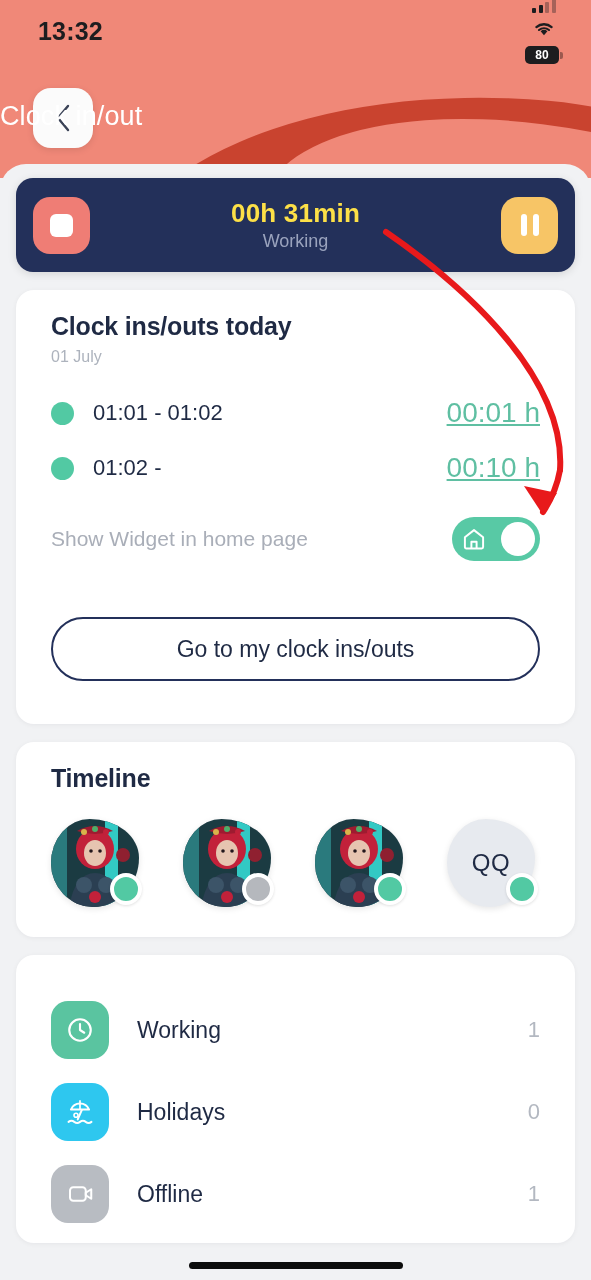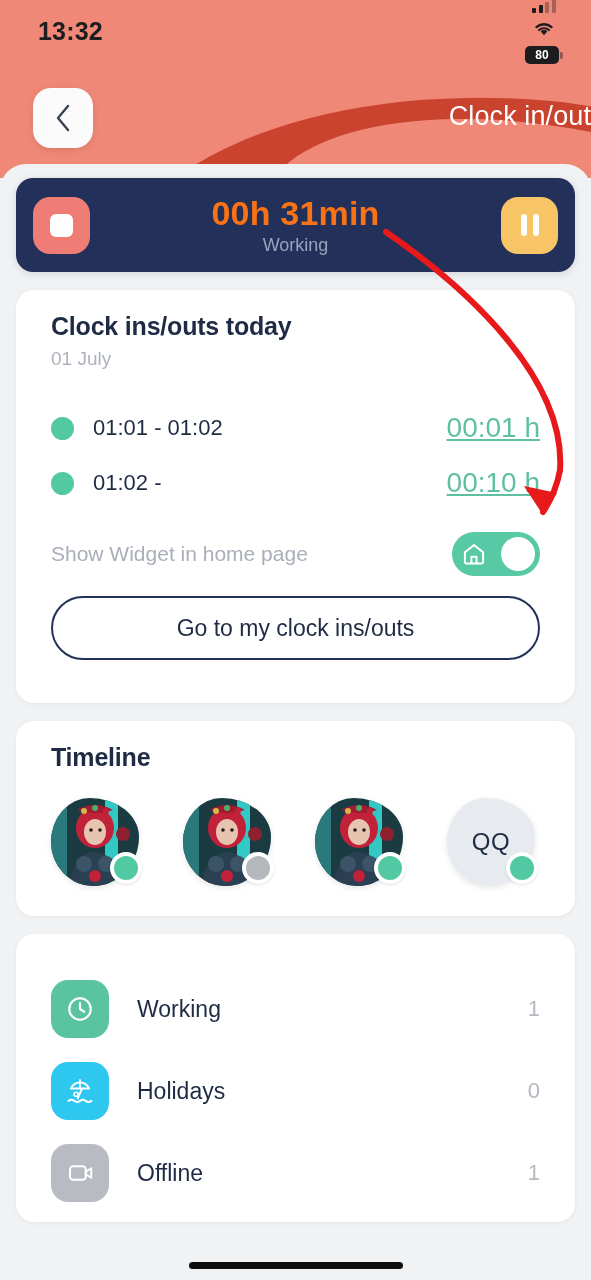--- a/index.html
+++ b/index.html
@@ -71,21 +71,21 @@
   .back-btn {
     position:absolute; left:33px; top:0;
     width:60px; height:60px; border-radius:18px;
     background:#fbfbfb;
     display:flex; align-items:center; justify-content:center;
     box-shadow:0 2px 7px rgba(0,0,0,.10);
     cursor:pointer;
   }
   .page-title {
     position:absolute; left:0; right:0; top:13px;
-    text-align:right;
+    text-align:left;
     font-size:27px; color:#fff; font-weight:400; letter-spacing:.1px;
   }
 
   
   .sheet {
     position:absolute; top:164px; left:0; right:0; bottom:0;
     background:#f1f2f4;
     border-radius:26px 26px 0 0;
     padding:14px 16px 0 16px;
     overflow:hidden;
@@ -104,35 +104,35 @@
     width:57px; height:57px; border-radius:17px;
     display:flex; align-items:center; justify-content:center;
     cursor:pointer; flex:0 0 auto;
   }
   .stop-btn { background:#ef7d75; }
   .stop-glyph { width:23px; height:23px; background:#fff; border-radius:6px; }
   .pause-btn { background:#f7c566; }
   .pause-glyph { display:flex; gap:6px; }
   .pause-glyph i { display:block; width:6px; height:22px; background:#fff; border-radius:3px; }
   .timer-center { text-align:center; flex:1; }
-  .timer-value { font-size:34px; color:#f97316; font-weight:700; letter-spacing:.2px; }
+  .timer-value { font-size:26px; color:#fde047; font-weight:700; letter-spacing:.2px; }
   .timer-status { font-size:18px; color:#9aa3bd; margin-top:2px; }
 
   
   .card {
     background:#fff;
     border-radius:18px;
     margin-top:18px;
     padding:22px 35px 43px 35px;
     box-shadow:0 1px 5px rgba(16,24,40,.055);
   }
   .card-title { font-size:25px; color:#1f2a44; font-weight:700; letter-spacing:-.2px; }
-  .card-sub { font-size:19px; color:#adb3bd; margin-top:7px; }
-
-  .entries { margin-top:42px; }
+  .card-sub { font-size:16px; color:#adb3bd; margin-top:7px; }
+
+  .entries { margin-top:31px; }
   .entry {
     display:flex; align-items:center; justify-content:space-between;
     margin-bottom:23px;
   }
   .entry-left { display:flex; align-items:center; gap:19px; }
   .entry-dot { width:23px; height:23px; border-radius:50%; background:#52c9a3; flex:0 0 auto; }
   .entry-range { font-size:22px; color:#1f2a44; }
   .entry-dur { font-size:28px; color:#5fbfa2;text-decoration:underline; }
 
   .widget-row {
@@ -141,21 +141,21 @@
   }
   .widget-label { font-size:21px; color:#a9aeb8; }
   .toggle {
     width:88px; height:44px; border-radius:22px; background:#58c9a5;
     display:flex; align-items:center; justify-content:space-between;
     padding:0 5px; cursor:pointer; position:relative;
   }
   .toggle-knob { width:34px; height:34px; border-radius:50%; background:#fff; }
 
   .outline-btn {
-    margin-top:20px;
+    margin-top:56px;
     height:64px; width:100%;
     border:2px solid #23305a; border-radius:32px;
     background:#fff;
     display:flex; align-items:center; justify-content:center;
     font-size:23px; color:#1f2a44;
     cursor:pointer;
     font-family:"Liberation Sans", sans-serif;
   }
 
   

